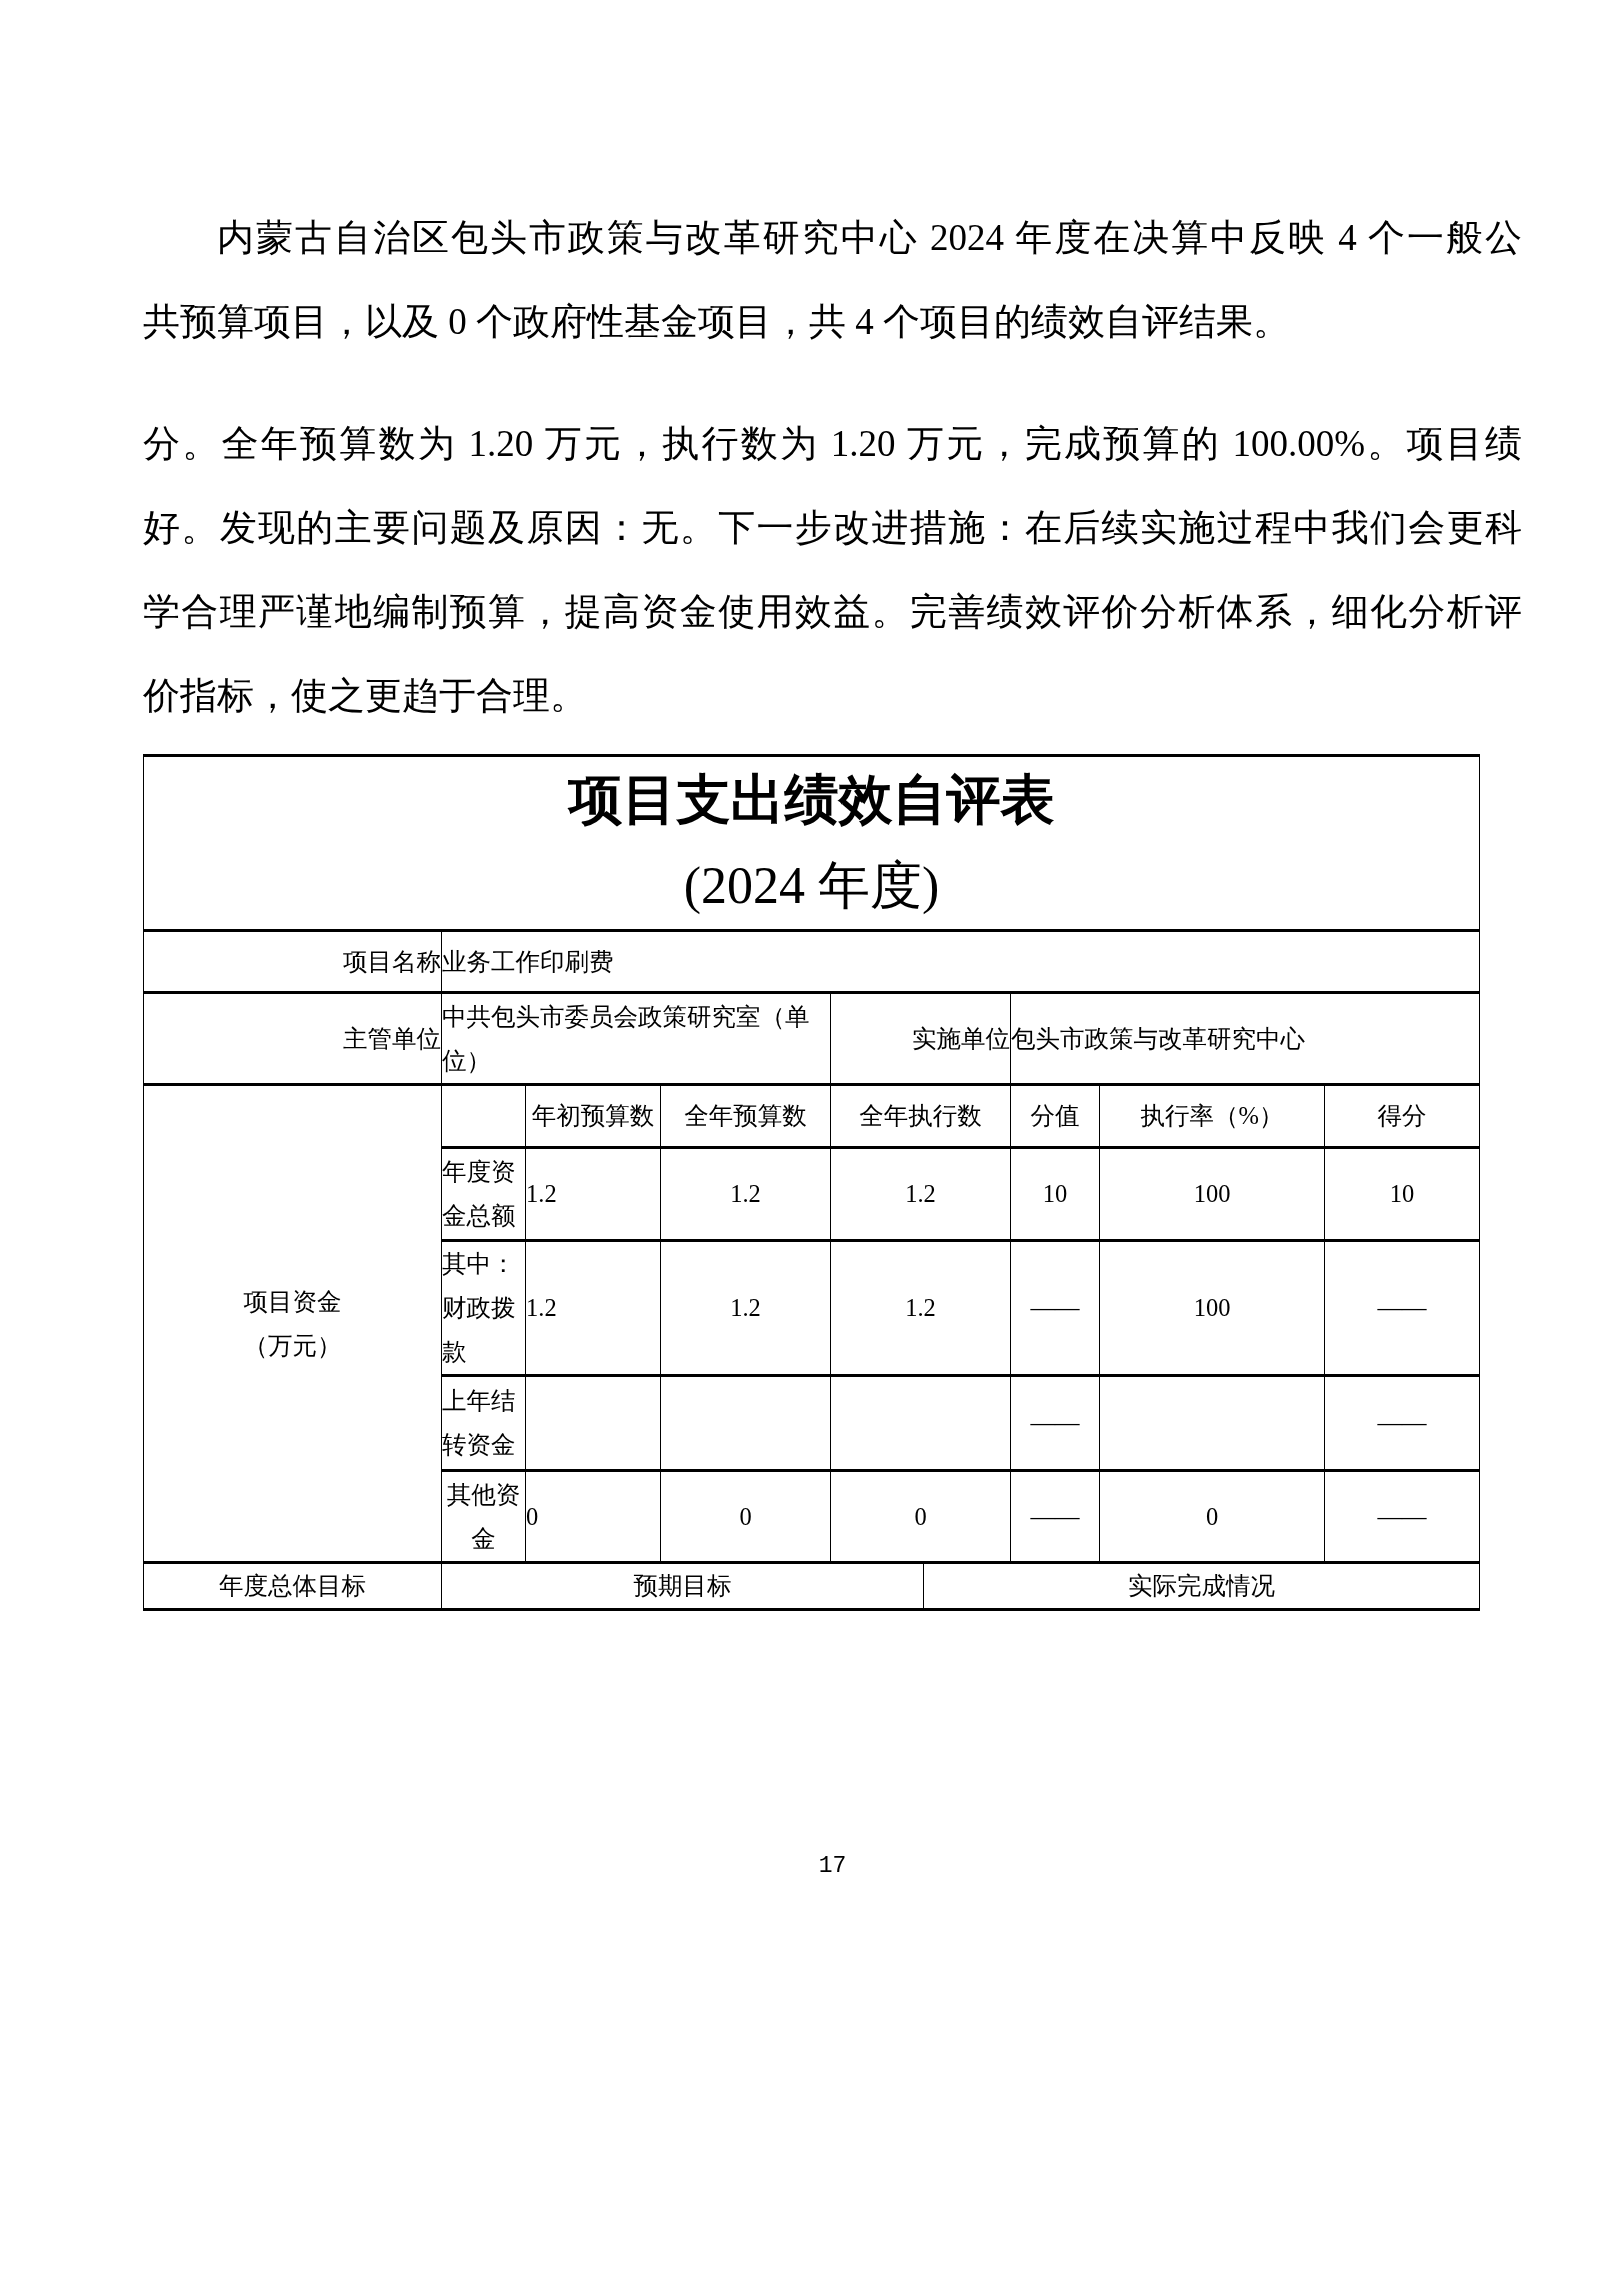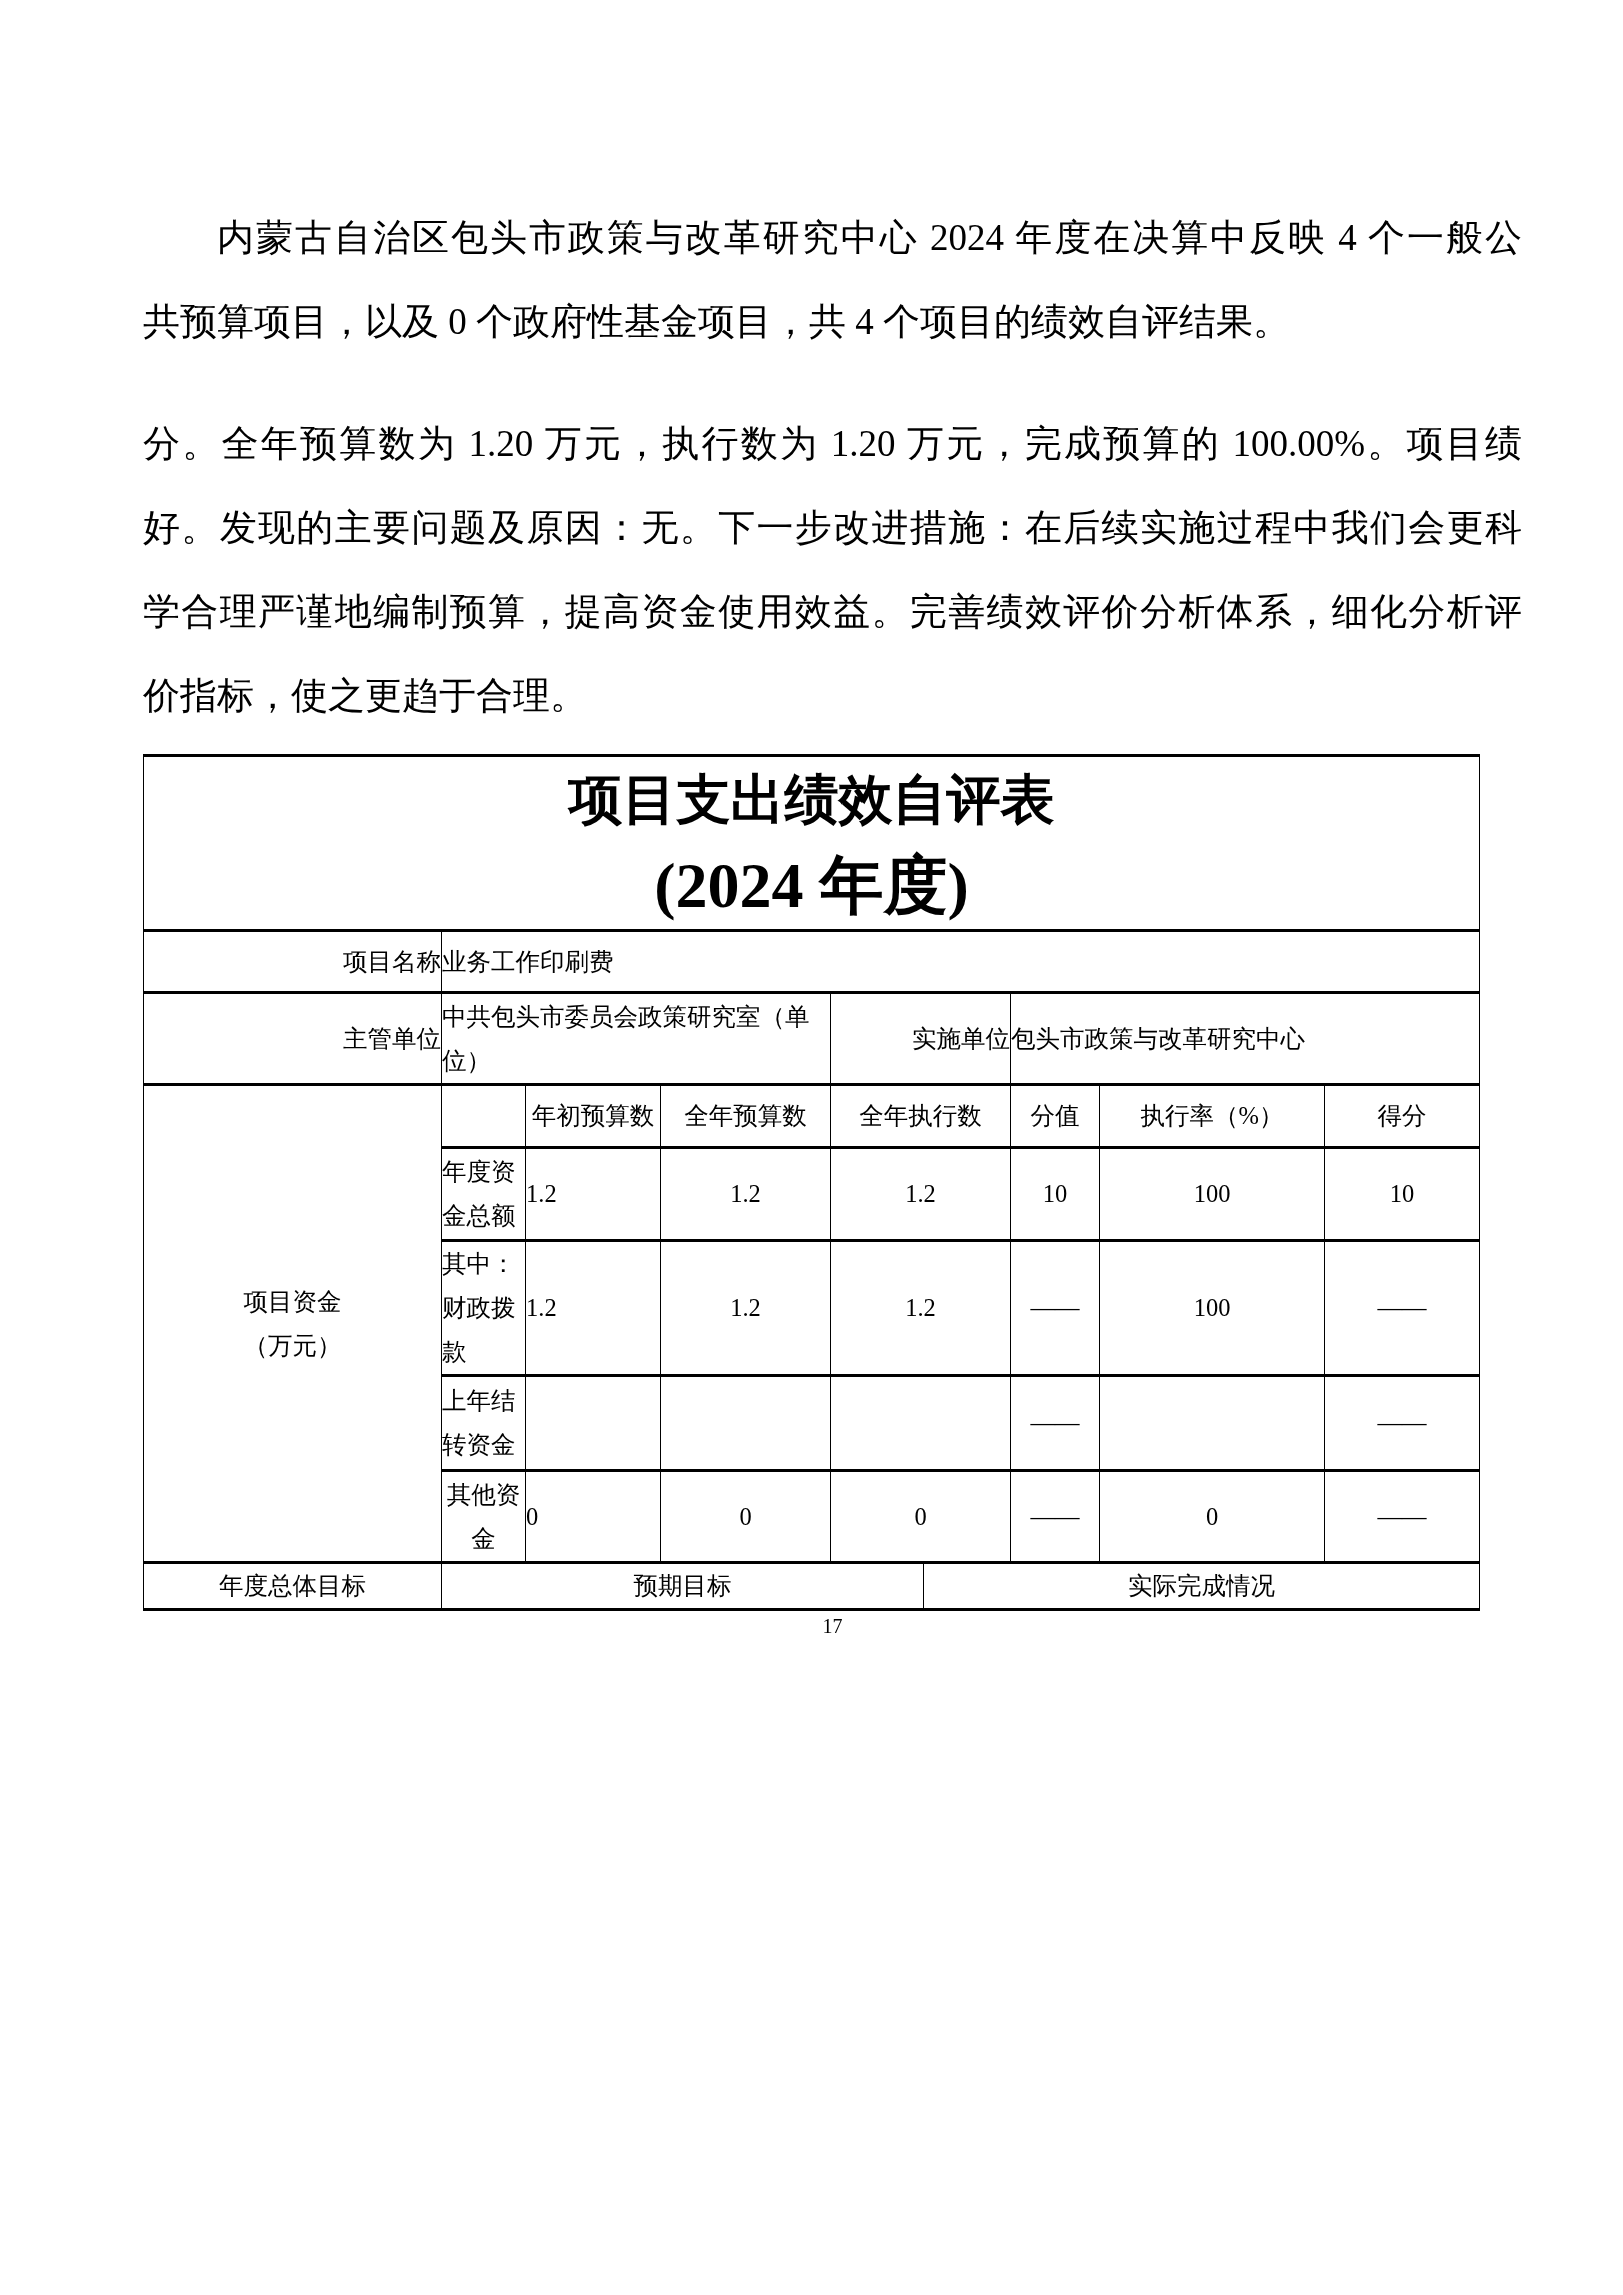--- a/index.html
+++ b/index.html
@@ -35,31 +35,31 @@
   tr.r-name{height:62px;}
   tr.r-units{height:92px;}
   tr.r-head{height:63px;}
   tr.r-total{height:93px;}
   tr.r-fiscal{height:133px;}
   tr.r-carry{height:95px;}
   tr.r-other{height:92px;}
   tr.r-goals{height:45px;}
   td.title-cell{text-align:center;}
   .tbl-title{font-size:54px;line-height:86px;font-weight:bold;}
-  .tbl-subtitle{font-size:64px;line-height:86px;font-weight:bold;}
+  .tbl-subtitle{font-size:52px;line-height:86px;font-weight:normal;}
   td.lbl-r{text-align:right;padding-right:2px;}
   td.val-l{text-align:left;padding-left:3.1px;}
   td.num-l{text-align:left;padding-left:1px;}
   td.c{text-align:center;}
   td.sub-l{text-align:left;padding-left:1px;}
   td.funds-label{text-align:center;}
   
   .footer{
-    height:31px;line-height:31px;
-    text-align:center;font-size:20px;
+    margin-top:240px;height:31px;line-height:31px;
+    text-align:center;font-size:23px;font-family:Liberation Mono, monospace;
   }
 </style>
 </head>
 <body>
 
 <div class="content">
 
   <div class="para p1">
     <div class="tline indent">内蒙古自治区包头市政策与改革研究中心 2024 年度在决算中反映 4 个一般公</div>
     <div class="tline last">共预算项目，以及 0 个政府性基金项目，共 4 个项目的绩效自评结果。</div>

